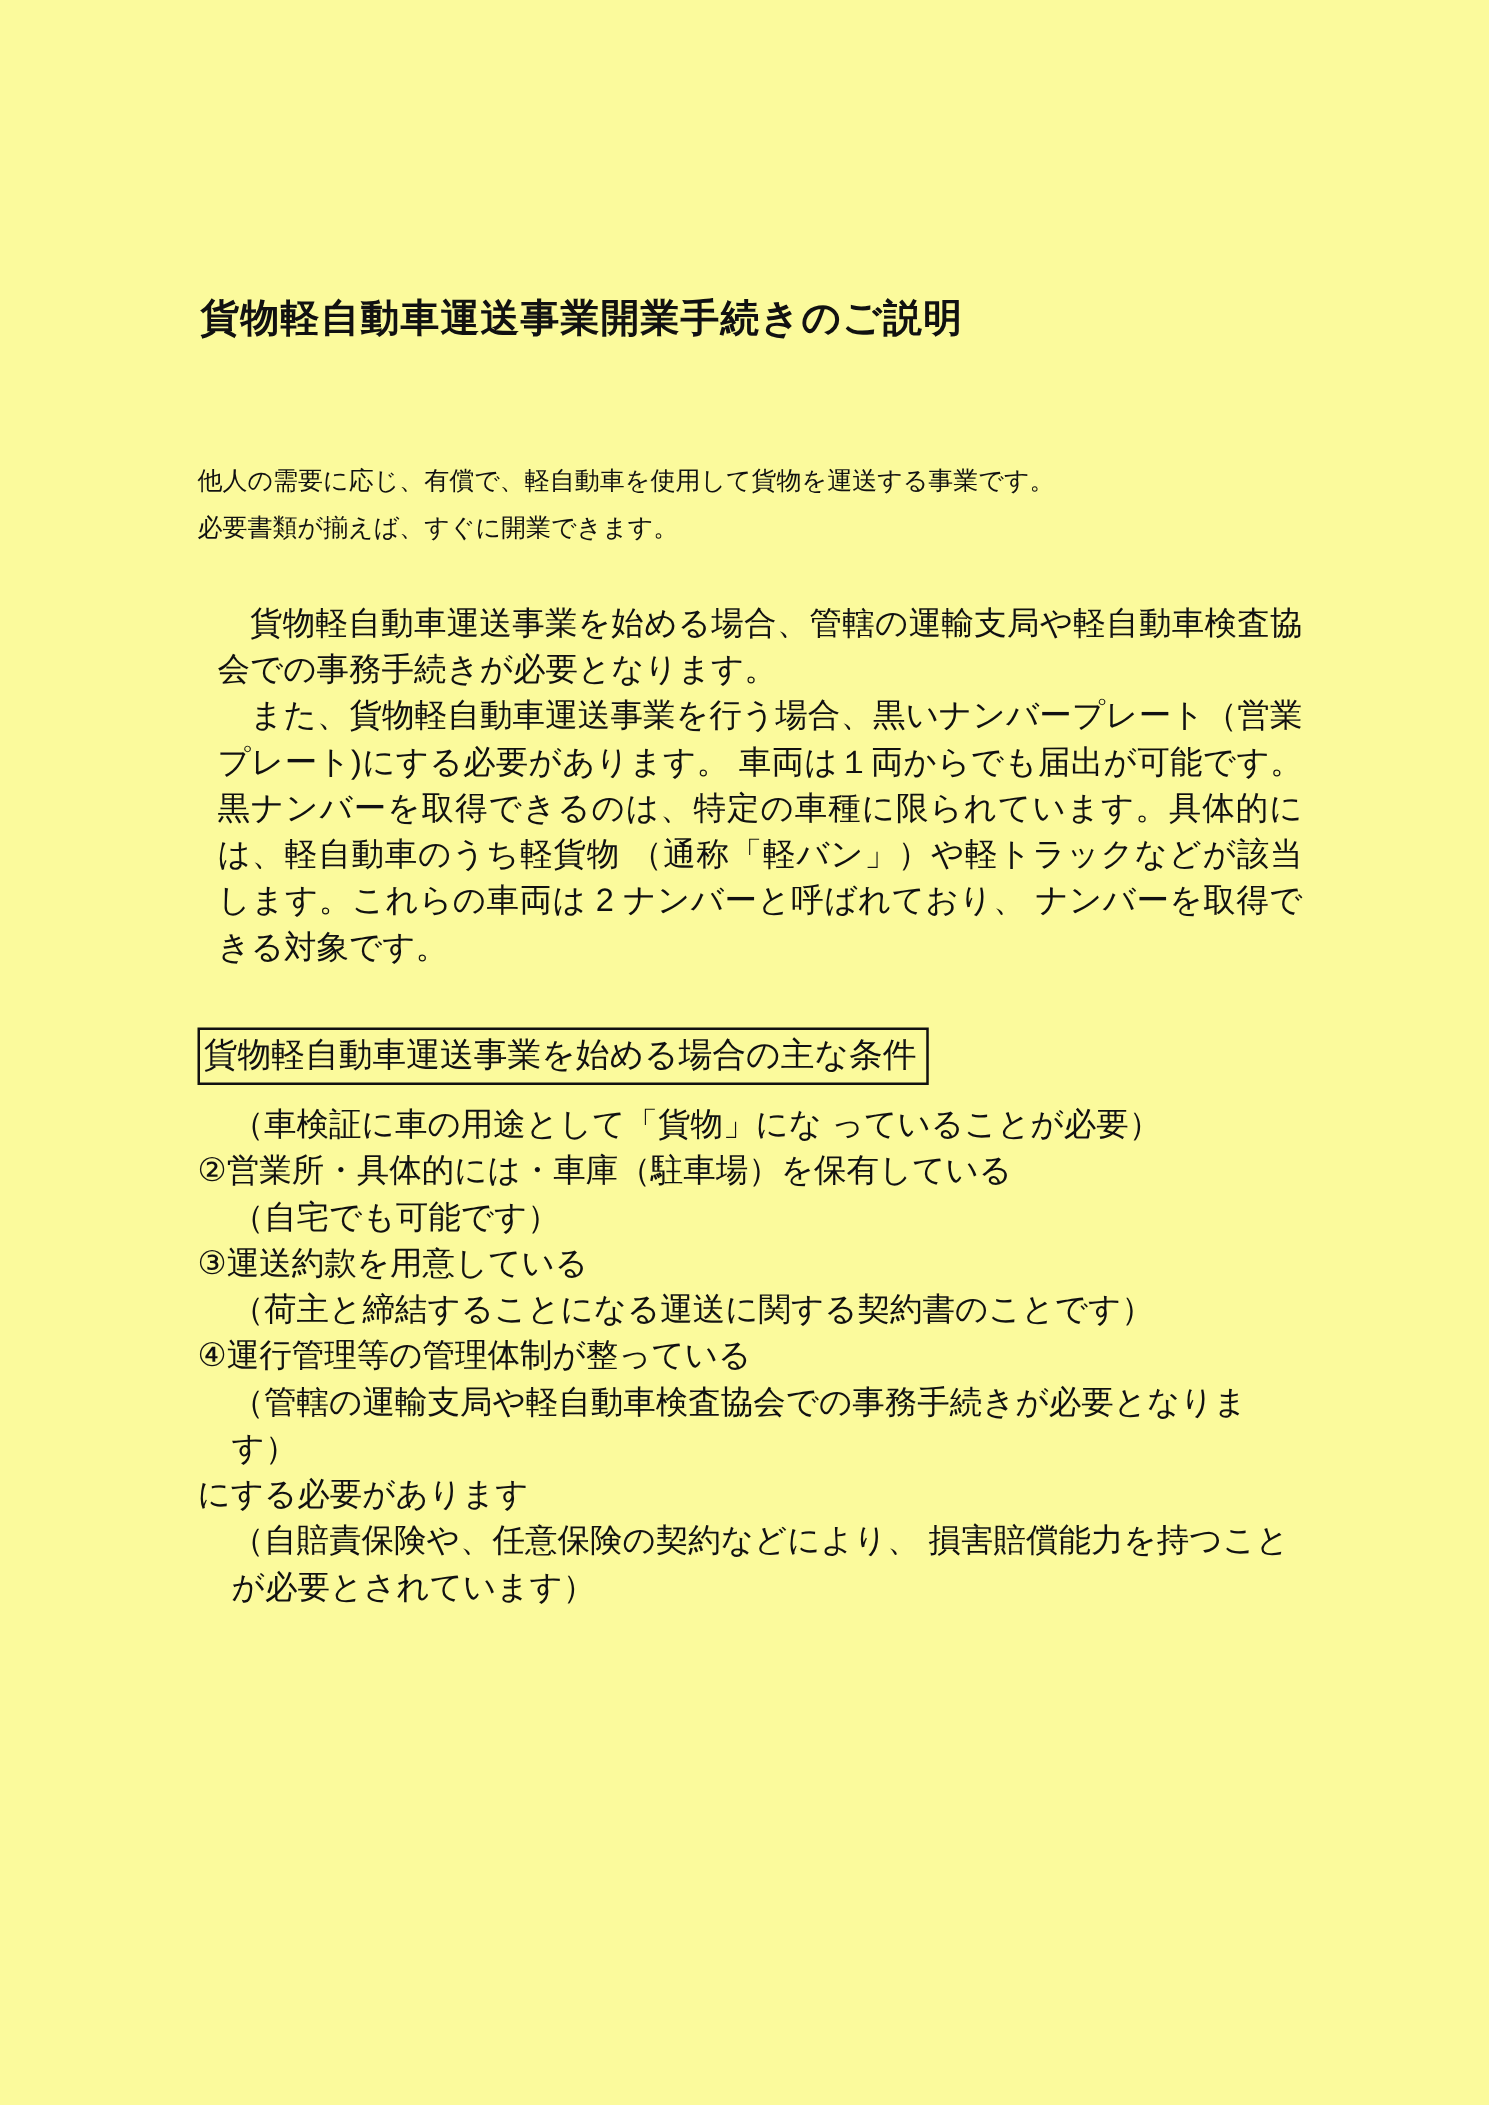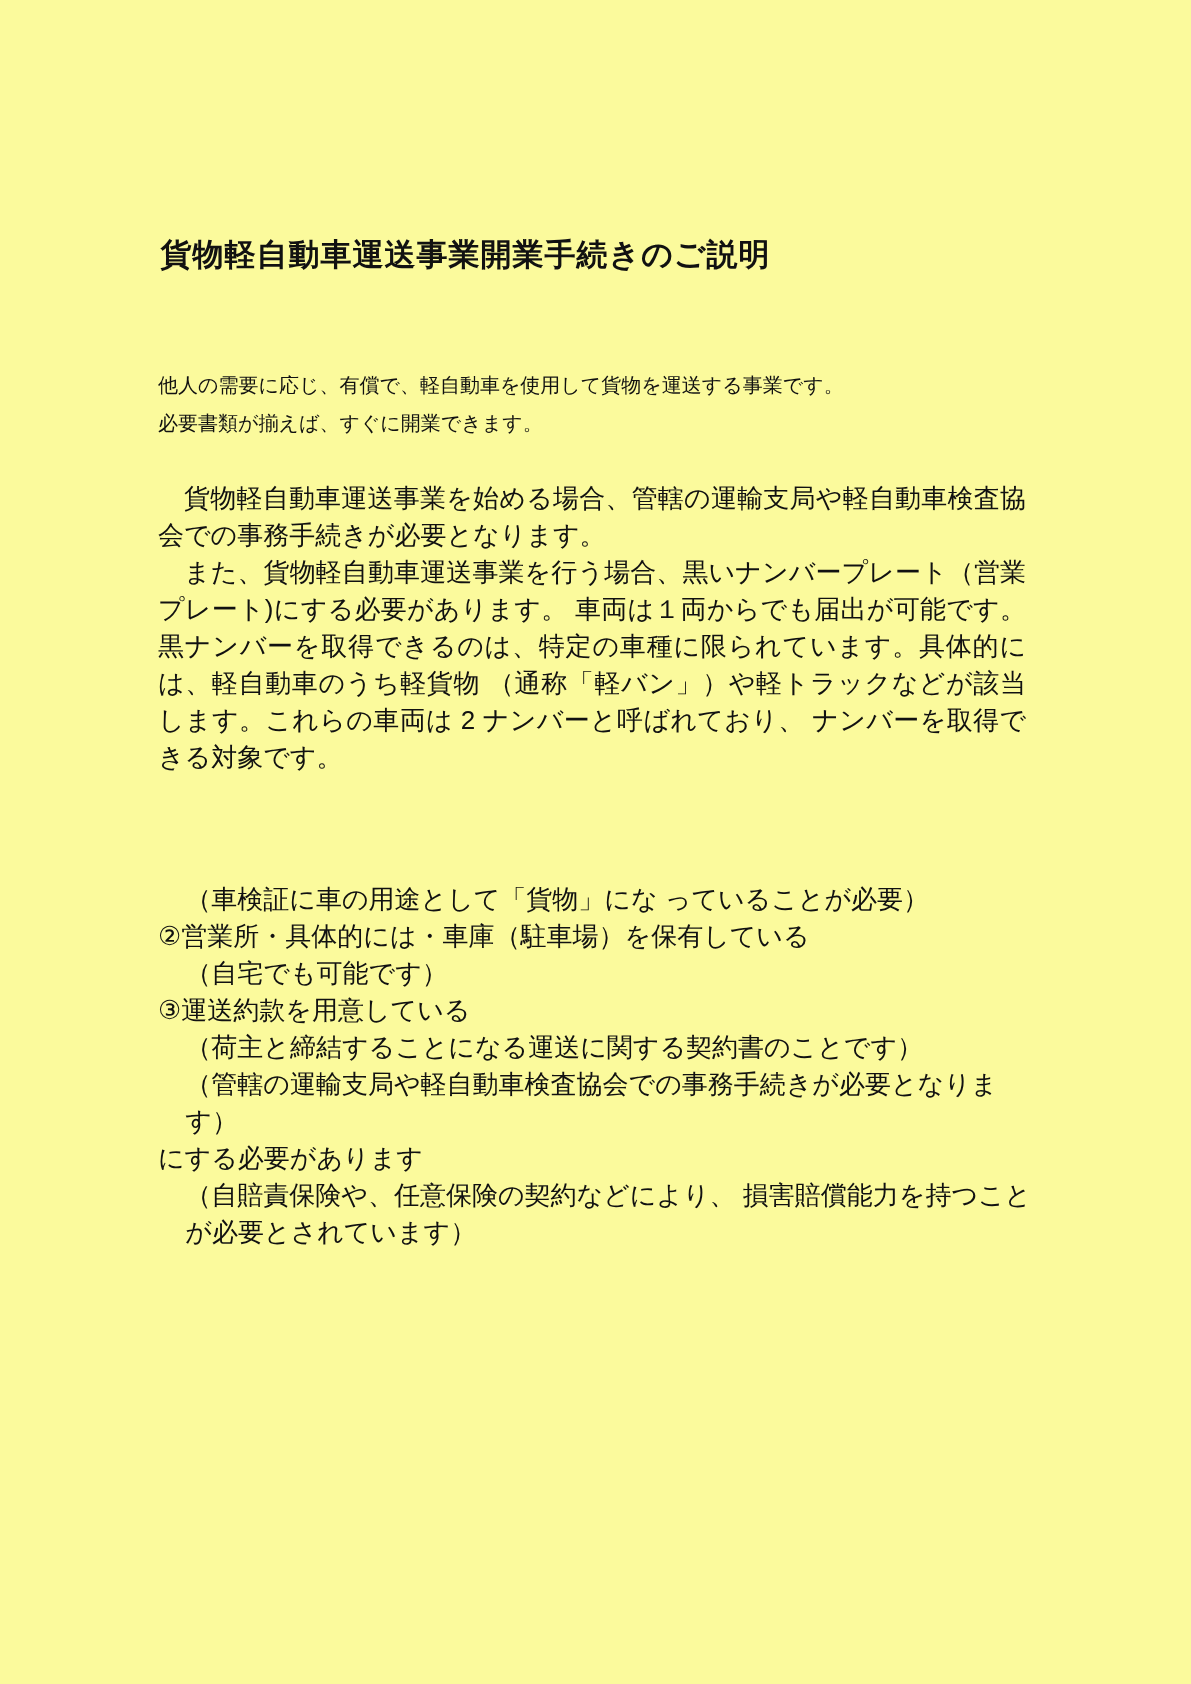--- a/index.html
+++ b/index.html
@@ -35,21 +35,21 @@
   .intro {
     position: absolute;
     left: 158px;
     top: 366px;
     width: 880px;
     font-size: 20px;
     line-height: 38px;
   }
   .main-paras {
     position: absolute;
-    left: 158px;
+    left: 174px;
     top: 480px;
     width: 868px;
     font-size: 26px;
     line-height: 37px;
   }
   .main-paras p {
     margin: 0;
     text-indent: 1em;
     text-align: justify;
   }
@@ -85,29 +85,31 @@
   <div class="intro">
     <div>他人の需要に応じ、有償で、軽自動車を使用して貨物を運送する事業です。</div>
     <div>必要書類が揃えば、すぐに開業できます。</div>
   </div>
 
   <div class="main-paras">
     <p>貨物軽自動車運送事業を始める場合、管轄の運輸支局や軽自動車検査協会での事務手続きが必要となります。</p>
     <p>また、貨物軽自動車運送事業を行う場合、黒いナンバープレート（営業プレート)にする必要があります。 車両は１両からでも届出が可能です。黒ナンバーを取得できるのは、特定の車種に限られています。具体的には、軽自動車のうち軽貨物 （通称「軽バン」）や軽トラックなどが該当します。これらの車両は 2 ナンバーと呼ばれており、 ナンバーを取得できる対象です。</p>
   </div>
 
+  <div class="boxed-heading">貨物軽自動車運送事業を始める場合の主な条件</div>
 
   <div class="conditions">
     <div class="cond-note">（車検証に車の用途として「貨物」にな っていることが必要）</div>
 
     <div class="cond-item">②営業所・具体的には・車庫（駐車場）を保有している</div>
     <div class="cond-note">（自宅でも可能です）</div>
 
     <div class="cond-item">③運送約款を用意している</div>
     <div class="cond-note">（荷主と締結することになる運送に関する契約書のことです）</div>
 
+    <div class="cond-item">④運行管理等の管理体制が整っている</div>
     <div class="cond-note">（管轄の運輸支局や軽自動車検査協会での事務手続きが必要となります）</div>
 
     <div class="cond-item">にする必要があります</div>
     <div class="cond-note">（自賠責保険や、任意保険の契約などにより、 損害賠償能力を持つことが必要とされています）</div>
   </div>
 
 </div>
 
 </body></html>

